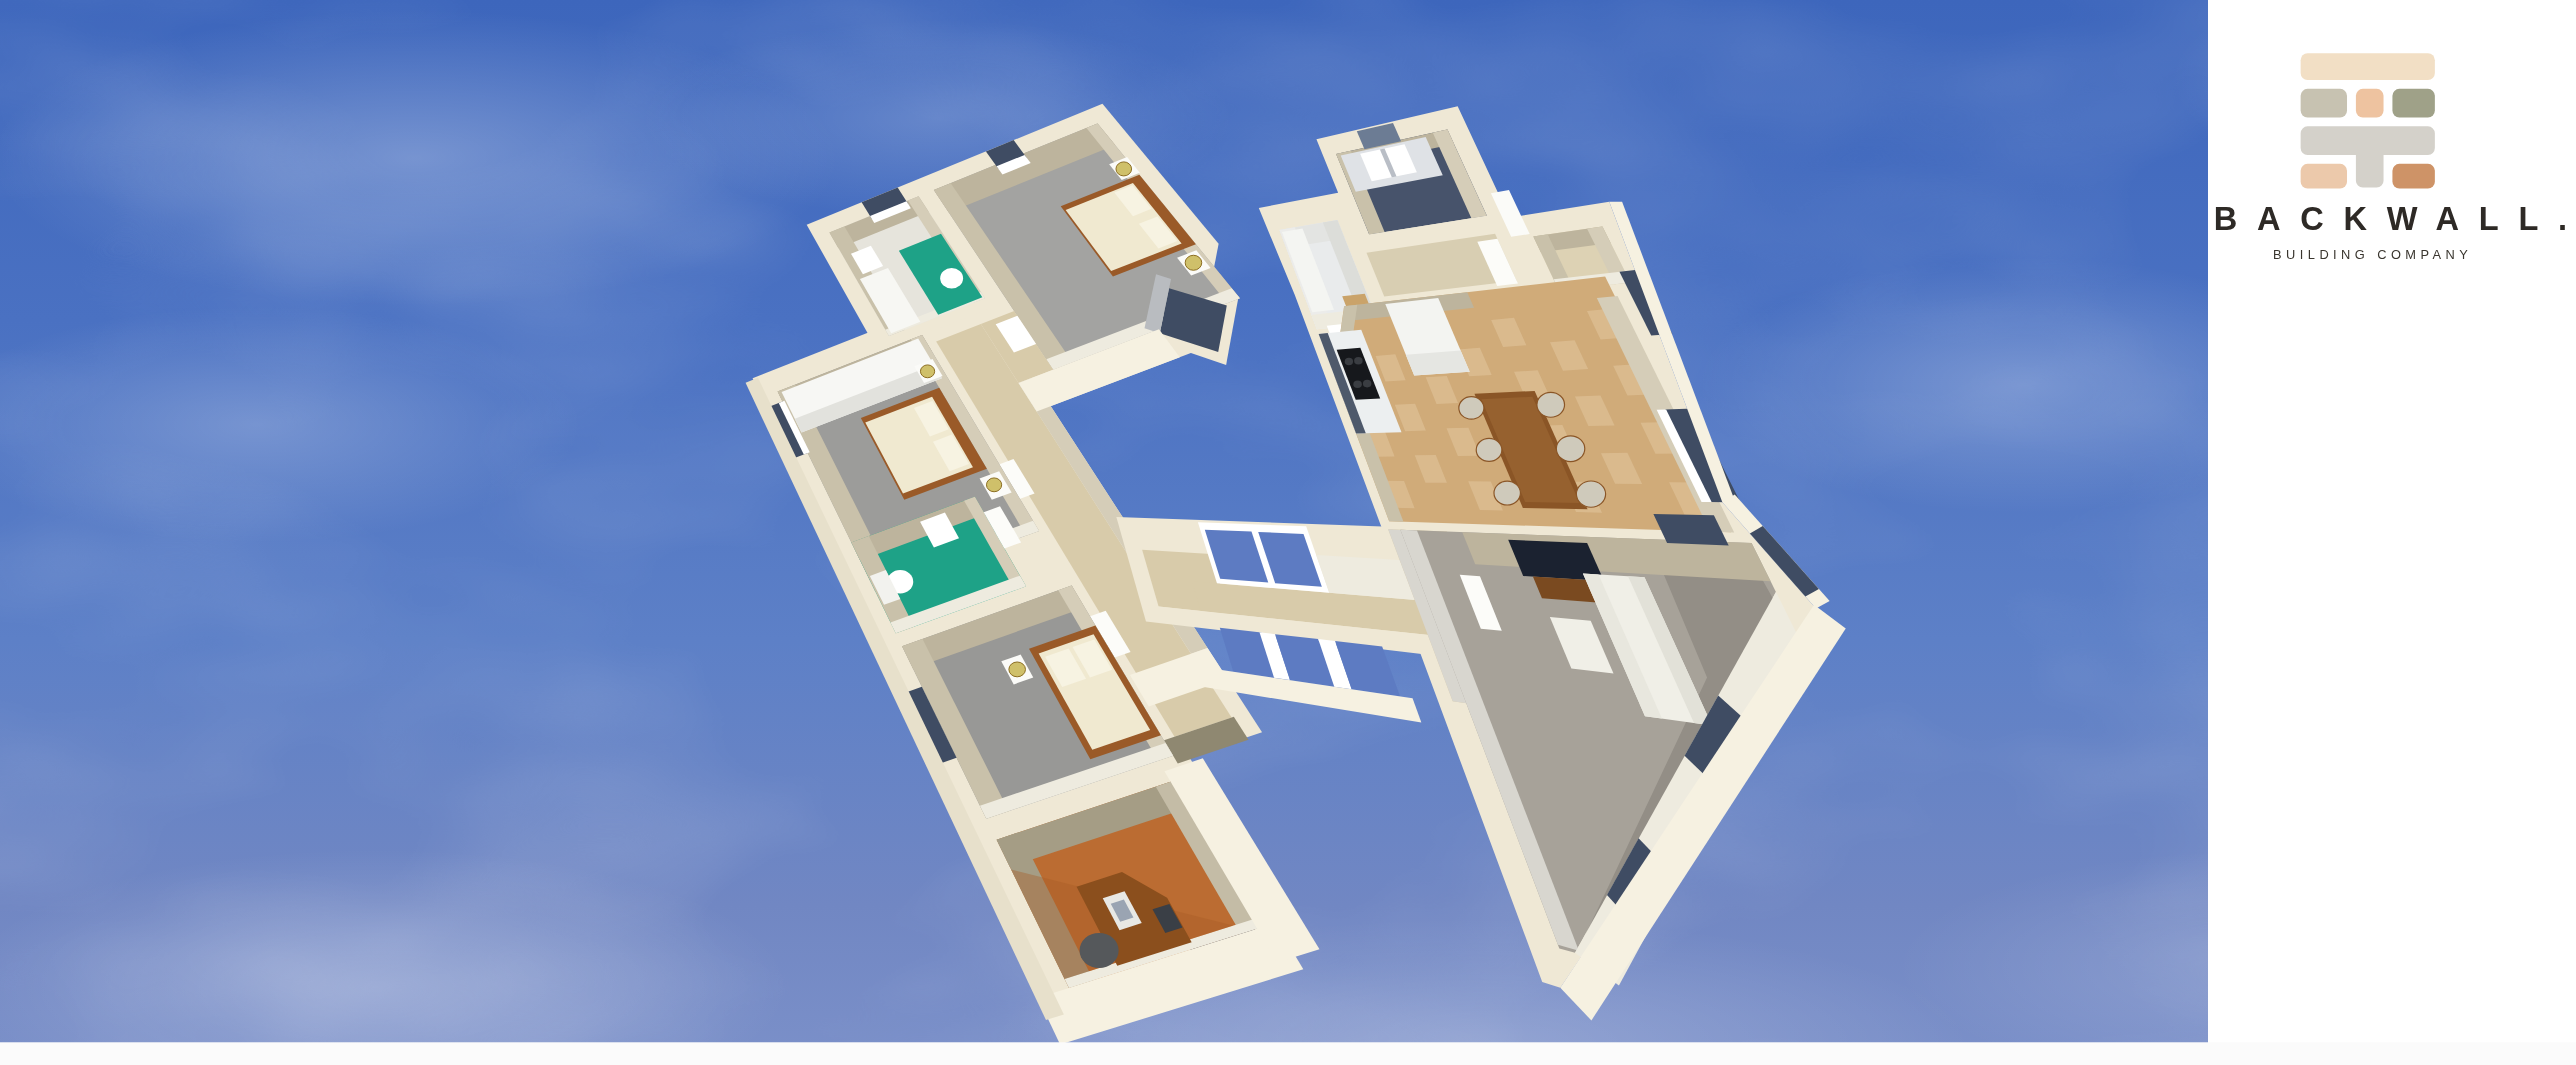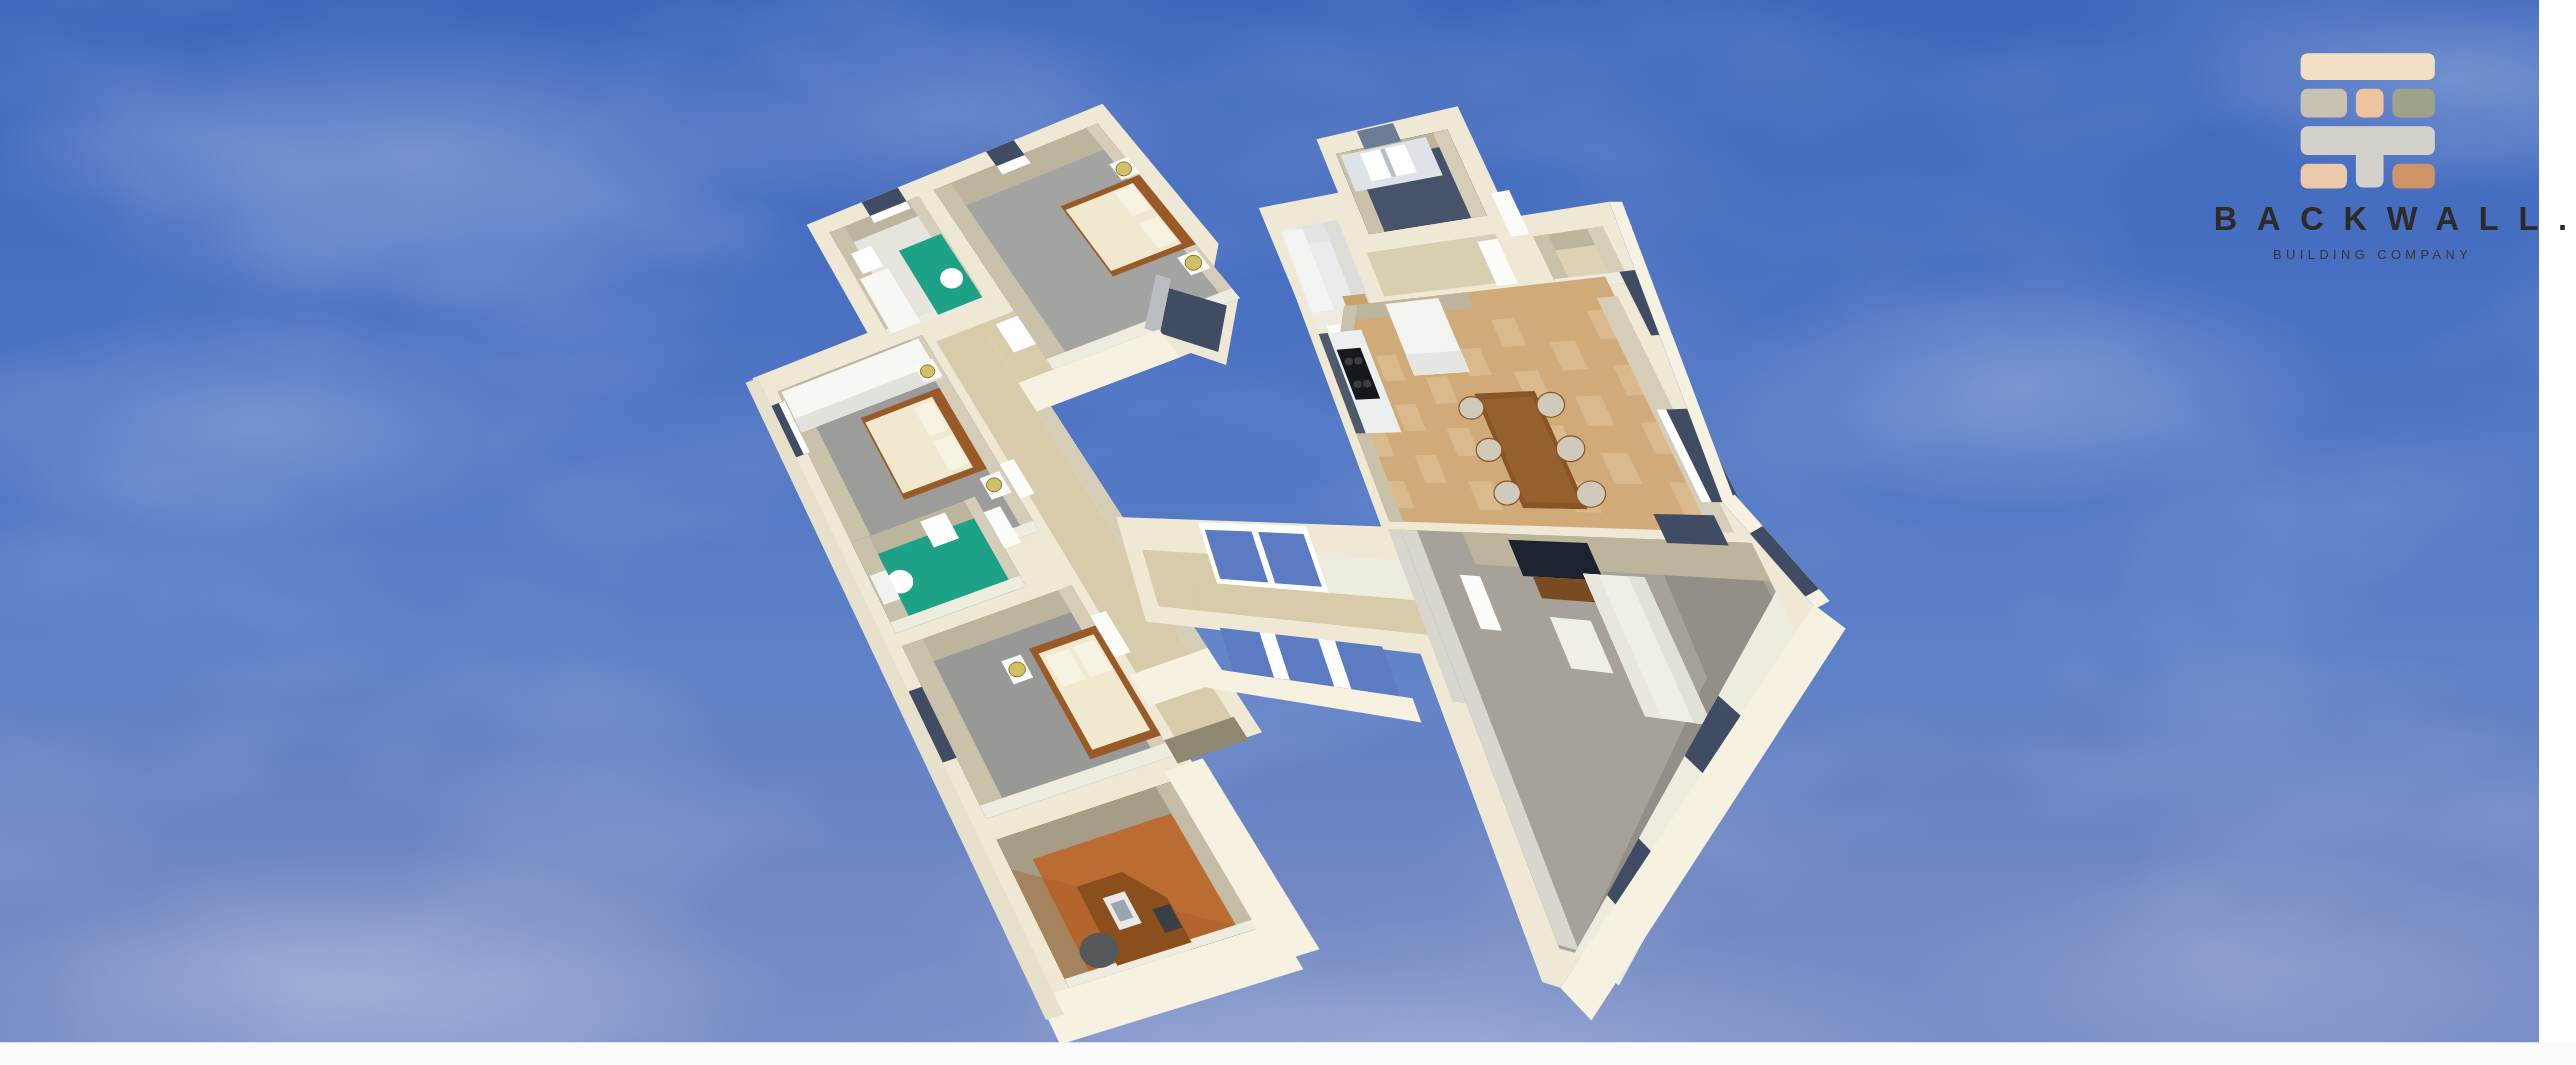--- a/index.html
+++ b/index.html
@@ -1,17 +1,17 @@
 <!DOCTYPE html>
 <html><head>
 <meta charset="utf-8">
 <style>
   html,body { margin:0; padding:0; width:2576px; height:1066px; overflow:hidden;
                font-family:"Liberation Sans", sans-serif; }
-  .page { position:relative; width:2539px; height:1066px;
+  .page { position:relative; width:2208px; height:1066px;
            background:linear-gradient(180deg,#3d66bc 0%, #4a71c2 30%, #5d80c7 60%, #7187c3 85%, #7b90c9 100%); }
 </style>
 </head>
 <body>
 <div class="page">
 <svg width="2576" height="1066" viewBox="0 0 2610 1080">
   <defs>
     <filter id="cloudtex" x="0" y="0" width="100%" height="100%">
       <feTurbulence type="fractalNoise" baseFrequency="0.0028 0.0055" numOctaves="3" seed="11" result="n"></feTurbulence>
       <feColorMatrix in="n" type="matrix" values="0 0 0 0 1  0 0 0 0 1  0 0 0 0 1  0.5 0.5 0.5 0 -0.68"></feColorMatrix>

